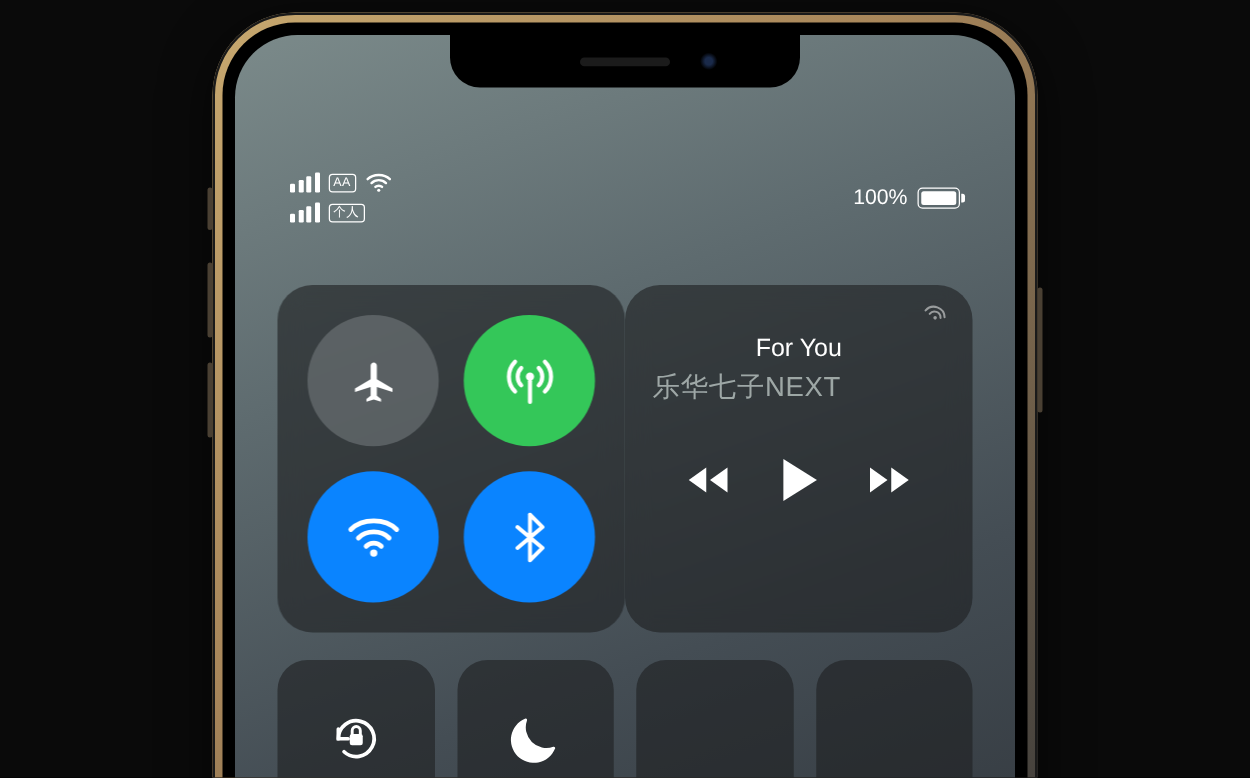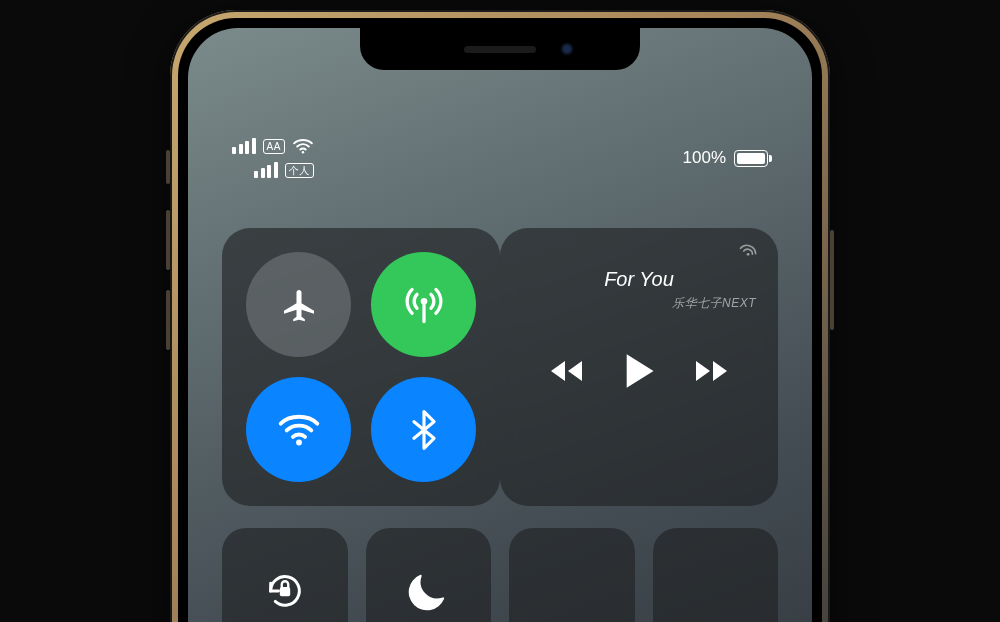--- a/index.html
+++ b/index.html
@@ -70,21 +70,21 @@
 
   
   .status-area {
     position: absolute;
     top: 110px; left: 0; right: 0;
     display: flex;
     justify-content: space-between;
     padding: 0 44px;
     color: #fff;
   }
-  .signals { display: flex; flex-direction: column; gap: 8px; align-items: flex-end; }
+  .signals { display: flex; flex-direction: column; gap: 8px; }
   .sig-row { display: flex; align-items: flex-end; gap: 7px; }
   .bars { display: flex; align-items: flex-end; gap: 2.5px; }
   .bar { width: 4px; background: #fff; border-radius: 1px; }
   .b1{height:7px}.b2{height:10px}.b3{height:13px}.b4{height:16px}
   .carrier-box {
     font-size: 10px; border: 1.2px solid #fff; border-radius: 3px;
     padding: 0 3px; line-height: 13px; height: 15px;
     letter-spacing: .5px;
   }
   .battery-area { display: flex; align-items: center; gap: 8px; font-size: 17px; font-weight: 500;}
@@ -98,21 +98,20 @@
   }
   .battery-fill { position: absolute; inset: 2px; background: #fff; border-radius: 2px; }
 
   
   .modules {
     position: absolute;
     top: 200px; left: 34px; right: 34px;
     display: grid;
     grid-template-columns: 1fr 1fr;
     gap: 0;
-    font-style: italic;
   }
   .module {
     background: rgba(30,32,34,.62);
     border-radius: 28px;
     backdrop-filter: blur(10px);
   }
   .connectivity {
     aspect-ratio: 1/1;
     display: grid;
     grid-template-columns: 1fr 1fr;
@@ -129,21 +128,21 @@
   .tg-green{ background: #34c759; }
   .tg-blue { background: #0a84ff; }
 
   .media {
     aspect-ratio: 1/1;
     position: relative;
     display: flex; flex-direction: column;
     padding: 22px;
   }
   .media-title { color: #fff; font-size: 20px; text-align: center; margin-top: 18px; }
-  .media-sub   { color: rgba(200,210,208,.72); font-size: 12px; text-align: right; margin-top: 4px; letter-spacing: .5px;}
+  .media-sub   { color: rgba(200,210,208,.72); font-size: 22px; text-align: left; margin-top: 4px; letter-spacing: .5px;}
   .media-ctrl { display: flex; justify-content: space-around; align-items: center; margin-top: 40px; padding: 0 6px;}
   .pctrl { color: #fff; cursor: pointer; }
   .airplay { position: absolute; top: 16px; right: 18px; color: rgba(255,255,255,.5);}
 
   .row2 {
     position: absolute;
     top: 500px; left: 34px; right: 34px;
     display: grid;
     grid-template-columns: repeat(4, 1fr);
     gap: 18px;

